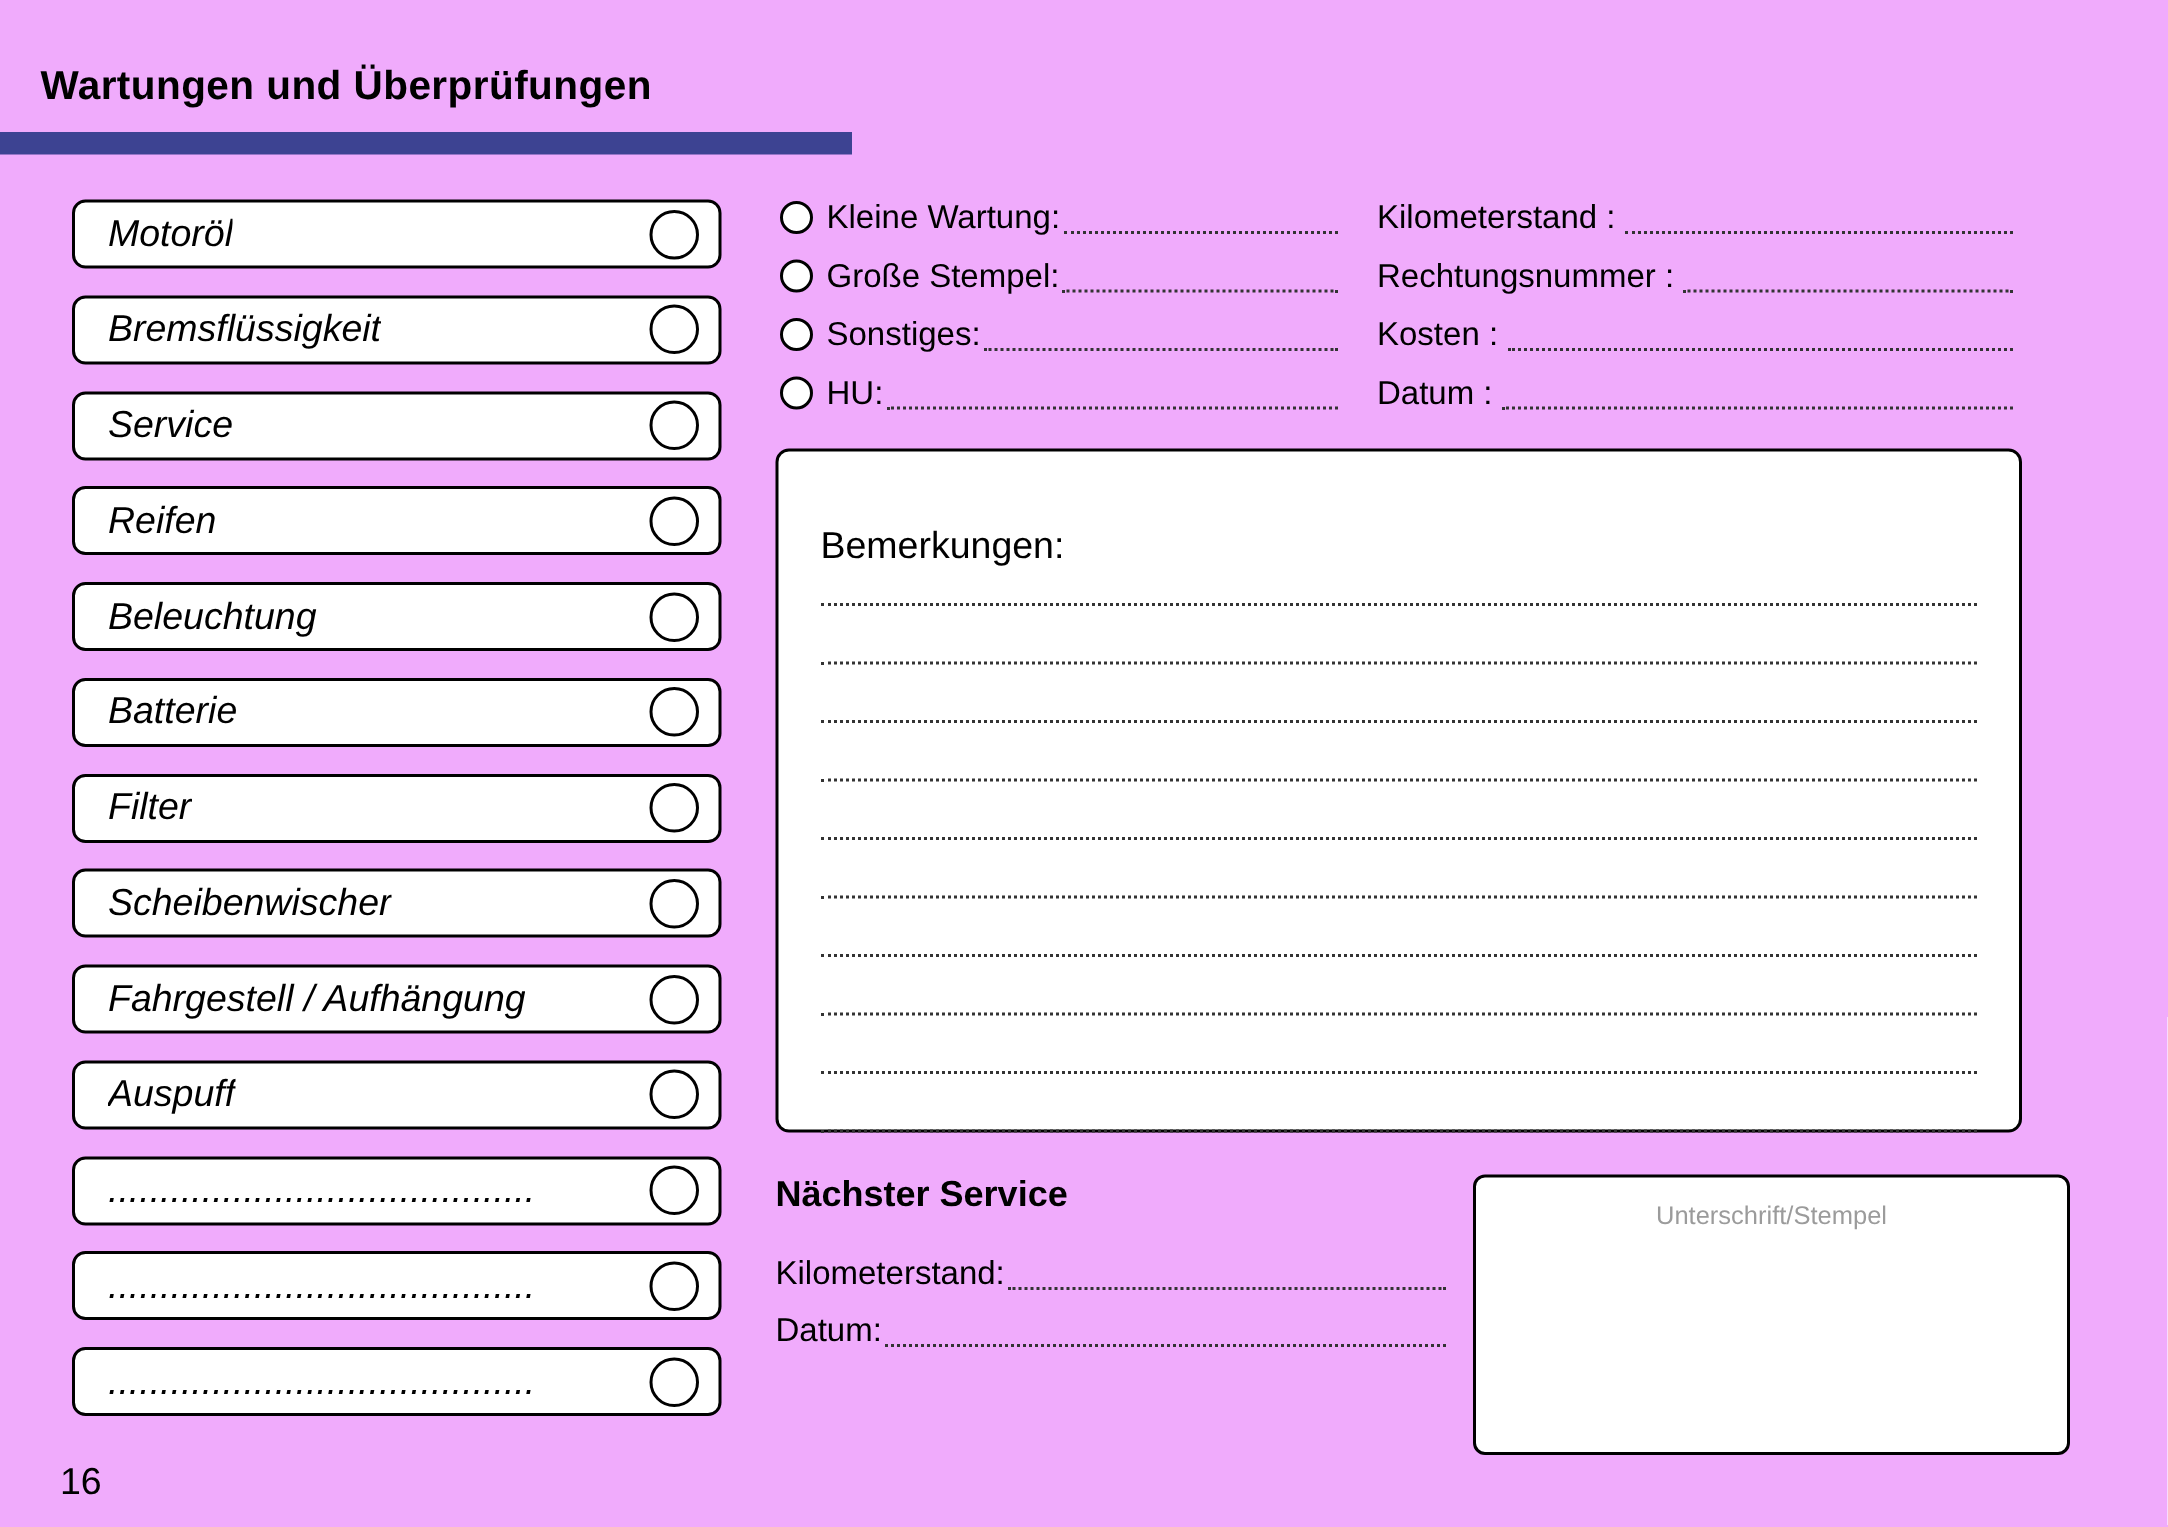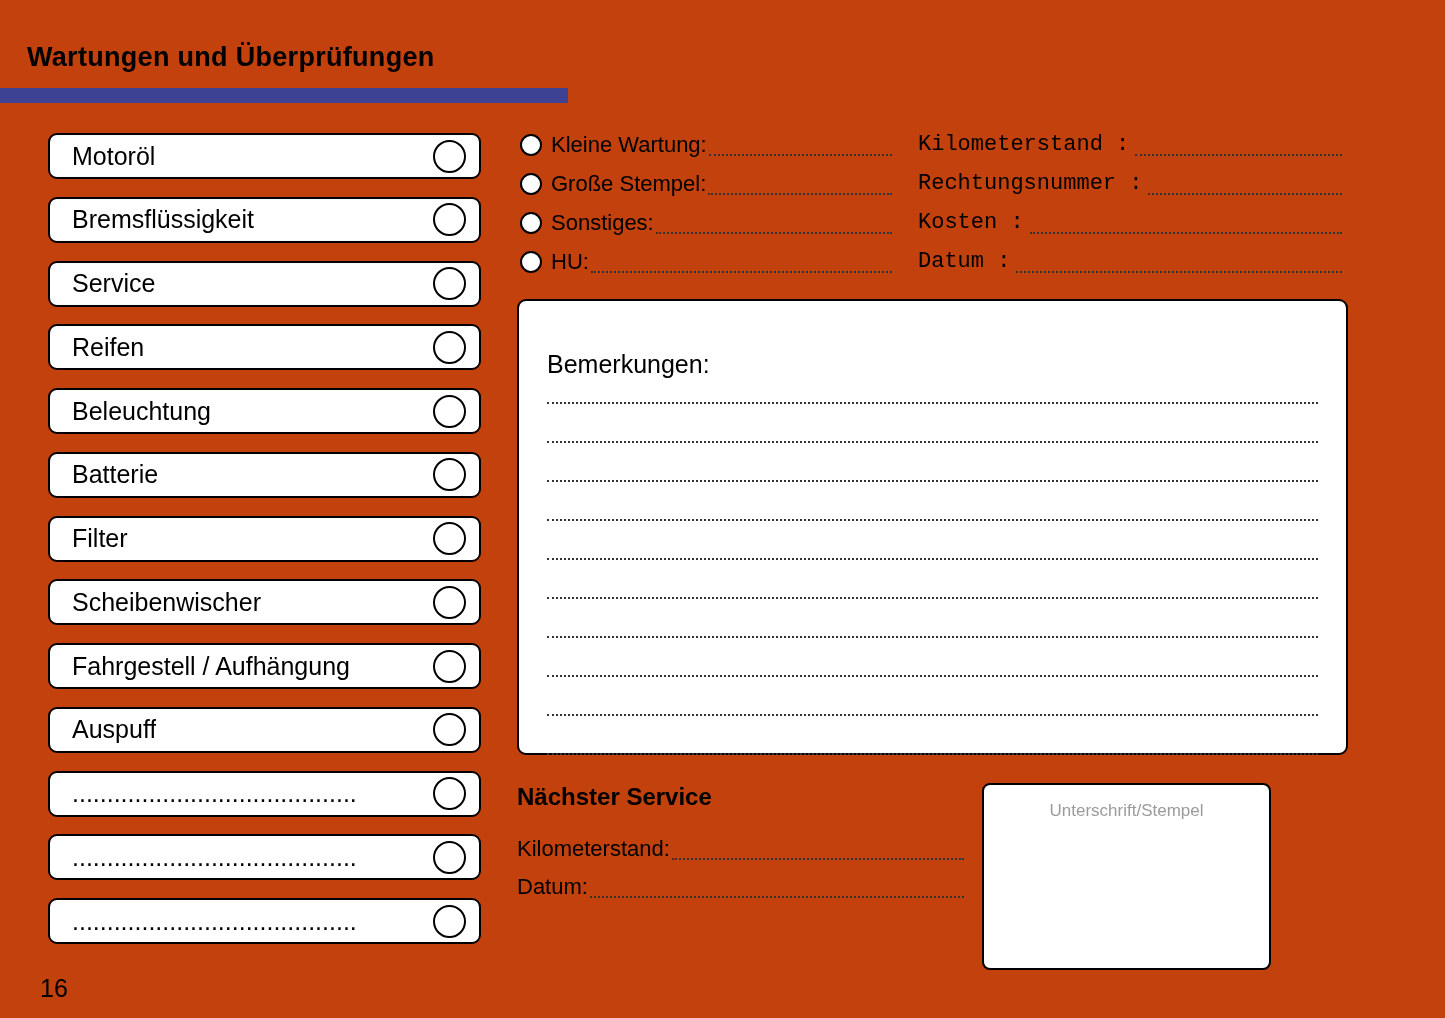--- a/index.html
+++ b/index.html
@@ -3,40 +3,40 @@
 <meta charset="utf-8">
 <style>
   * { margin: 0; padding: 0; box-sizing: border-box; }
   html, body { background: #ffffff; }
   body {
     width: 1445px; height: 1018px;
     font-family: "Liberation Sans", sans-serif;
     color: #000;
     position: relative;
   }
-  .page { position: relative; width: 1445px; height: 1018px; background: #c2410c; overflow: hidden; }
+  .page { position: relative; width: 1445px; height: 1018px; background: #f0abfc; overflow: hidden; }
 
   .title {
     position: absolute; left: 27px; top: 42px;
     font-size: 27px; font-weight: bold; letter-spacing: 0.3px;
   }
   .title-bar {
     position: absolute; left: 0; top: 88px;
     width: 568px; height: 15px; background: #3d4392;
   }
 
   
   .checklist {
     position: absolute; left: 48px; top: 133px; width: 433px;
     display: flex; flex-direction: column; gap: 17.75px;
   }
   .check-row {
     height: 46px; border: 2.5px solid #000; border-radius: 9px;
     display: flex; align-items: center; justify-content: space-between;
-    padding: 0 13px 0 22px; background: #fff;
+    padding: 0 13px 0 22px; background: #fff; font-style: italic;
   }
   .check-label { font-size: 25px; white-space: nowrap; overflow: hidden; }
   .check-circle {
     width: 33px; height: 33px; border: 2.5px solid #000; border-radius: 50%;
     flex: none; background: #fff;
   }
 
   
   .service-types { position: absolute; left: 520px; top: 125px; width: 372px; }
   .service-row { display: flex; align-items: center; height: 39px; }
@@ -44,21 +44,21 @@
     width: 22px; height: 22px; border: 2.5px solid #000; border-radius: 50%;
     margin-right: 9px; flex: none; background: #fff;
   }
   .service-label { font-size: 22px; white-space: nowrap; }
   .dotline {
     flex: 1; height: 1px; border-bottom: 2px dotted #333;
     align-self: flex-end; margin-bottom: 8px; margin-left: 2px; min-width: 30px;
   }
 
   
-  .invoice-fields { position: absolute; left: 918px; top: 125px; width: 424px; font-family: Liberation Mono, monospace; }
+  .invoice-fields { position: absolute; left: 918px; top: 125px; width: 424px; }
   .invoice-row { display: flex; align-items: center; height: 39px; }
   .invoice-label { font-size: 22px; white-space: nowrap; margin-right: 4px; }
 
   
   .remarks-box {
     position: absolute; left: 517px; top: 299px; width: 831px; height: 456px;
     border: 2.5px solid #000; border-radius: 9px;
     padding: 16px 28px 0 28px; background: #fff;
   }
   .remarks-title { font-size: 25px; line-height: 30px; margin-top: 32px; }
@@ -68,21 +68,21 @@
 
   
   .next-service { position: absolute; left: 517px; top: 782px; width: 447px; }
   .ns-title { font-size: 24px; font-weight: bold; line-height: 30px; }
   .ns-rows { margin-top: 18px; }
   .ns-row { display: flex; align-items: center; height: 38px; }
   .ns-label { font-size: 22px; white-space: nowrap; }
 
   
   .signature-box {
-    position: absolute; left: 982px; top: 783px; width: 289px; height: 187px;
+    position: absolute; left: 982px; top: 783px; width: 398px; height: 187px;
     border: 2px solid #000; border-radius: 8px; background: #fff;
     text-align: center; padding-top: 16px;
   }
   .signature-label { font-size: 17px; color: #9b9b9b; }
 
   .page-number { position: absolute; left: 40px; top: 974px; font-size: 25px; }
 </style>
 </head>
 <body>
 

